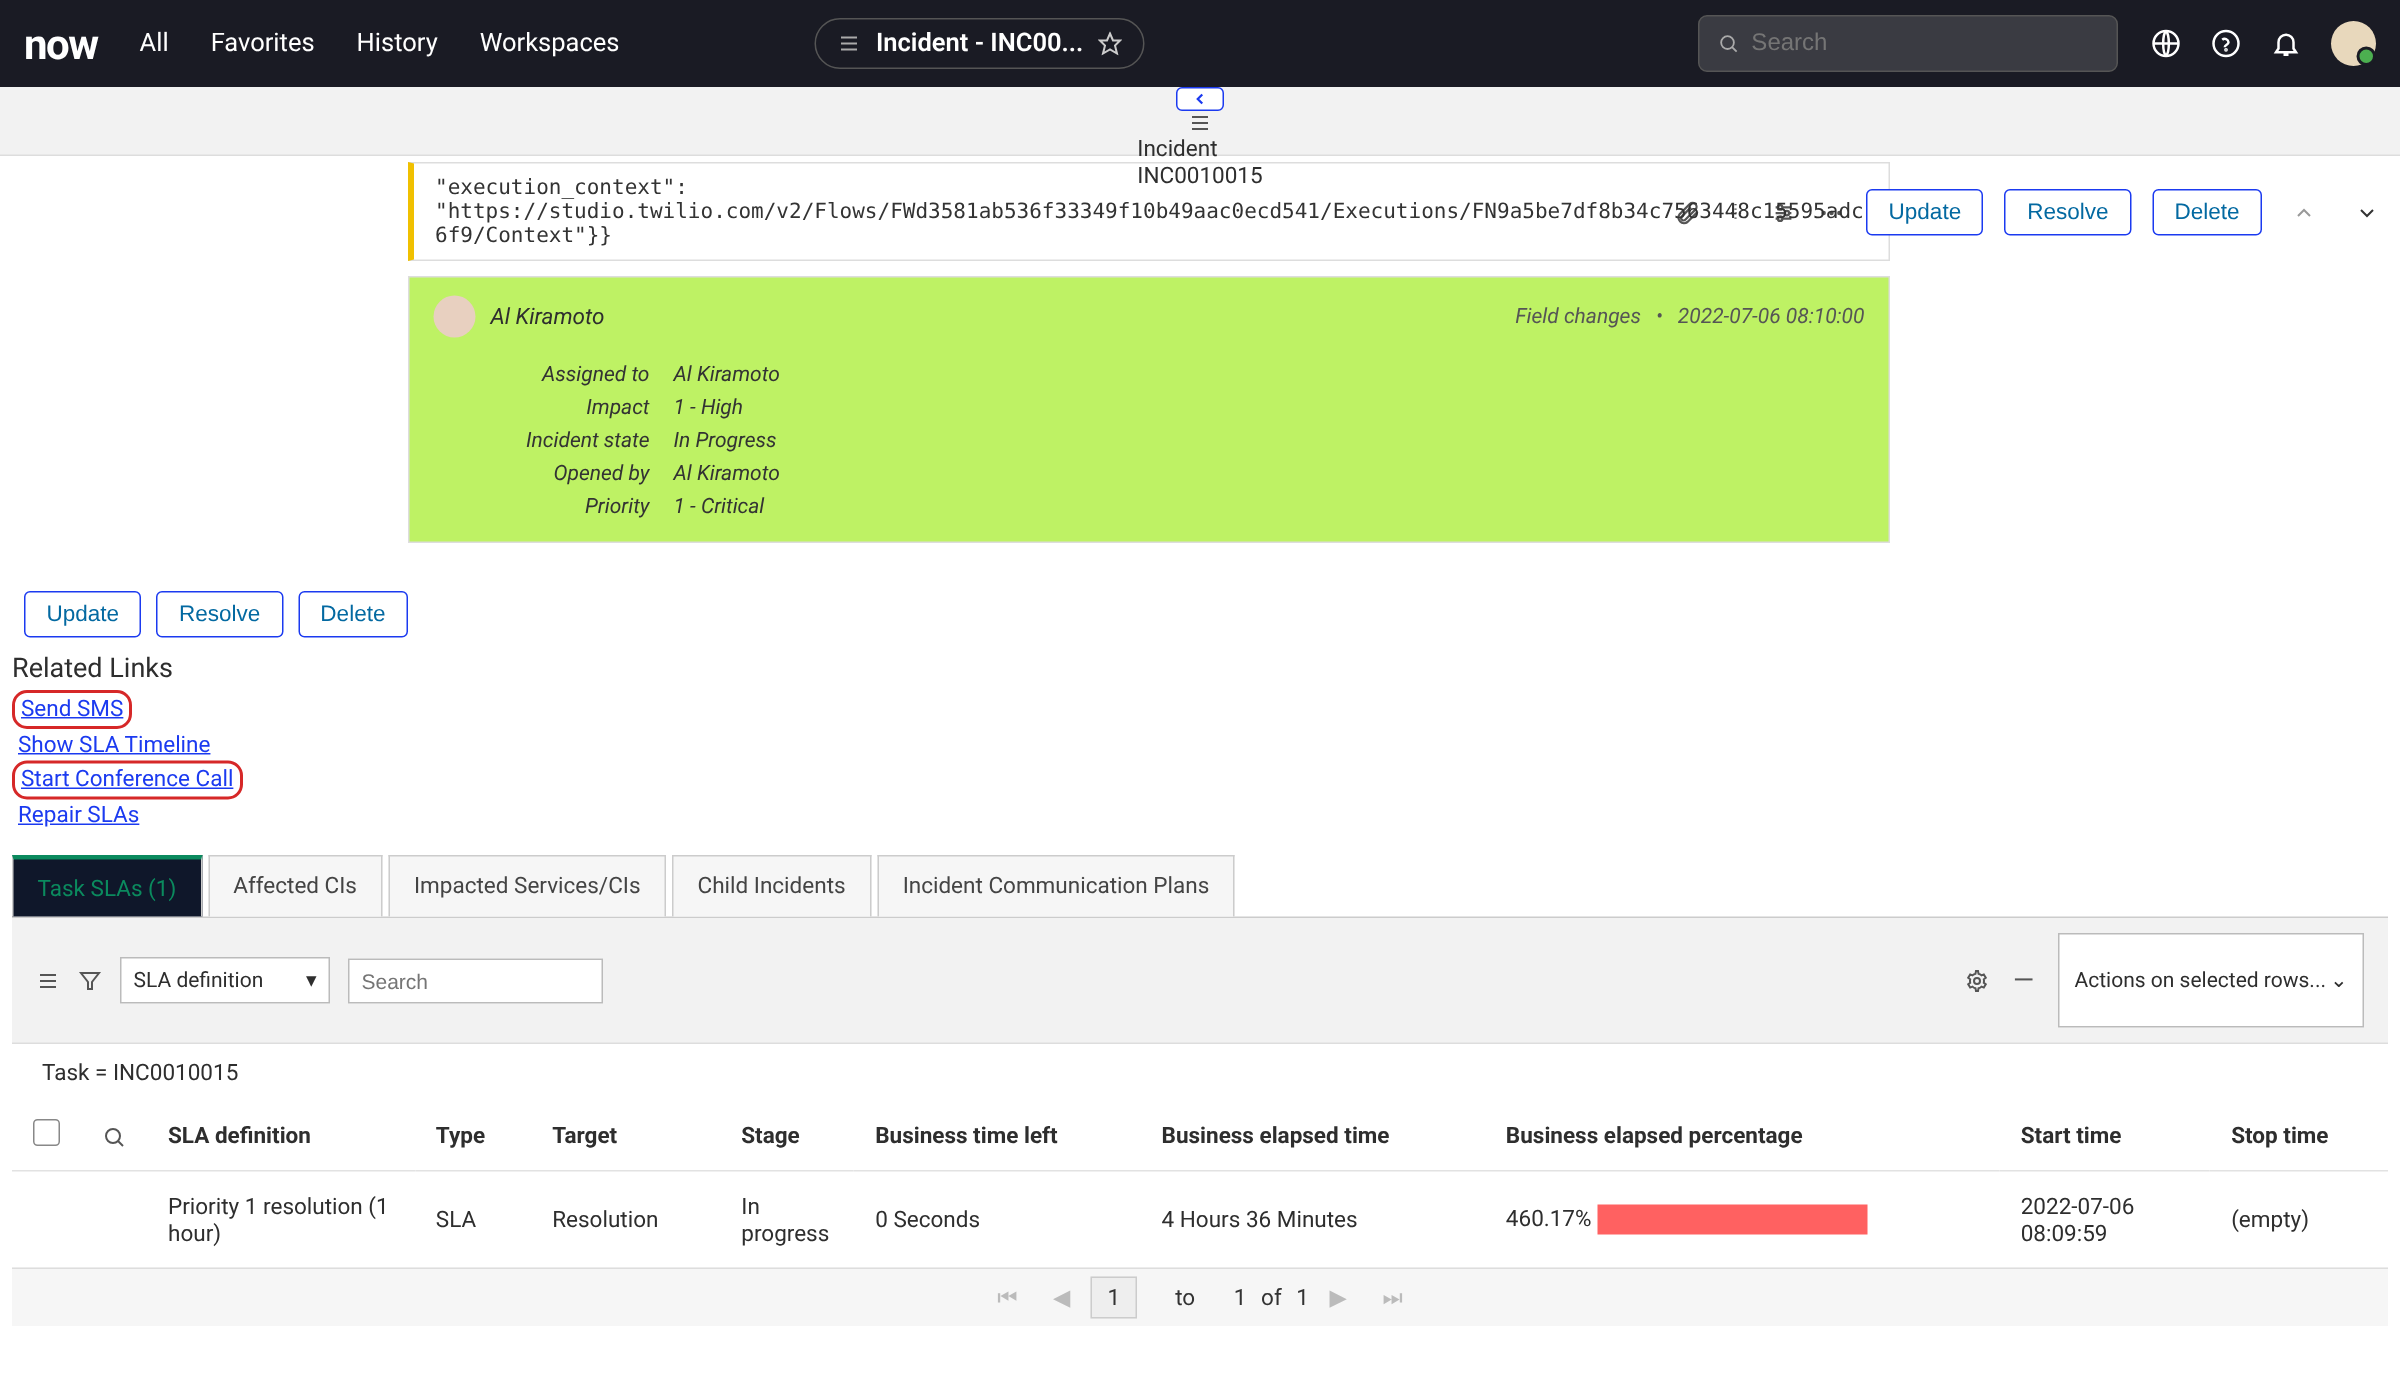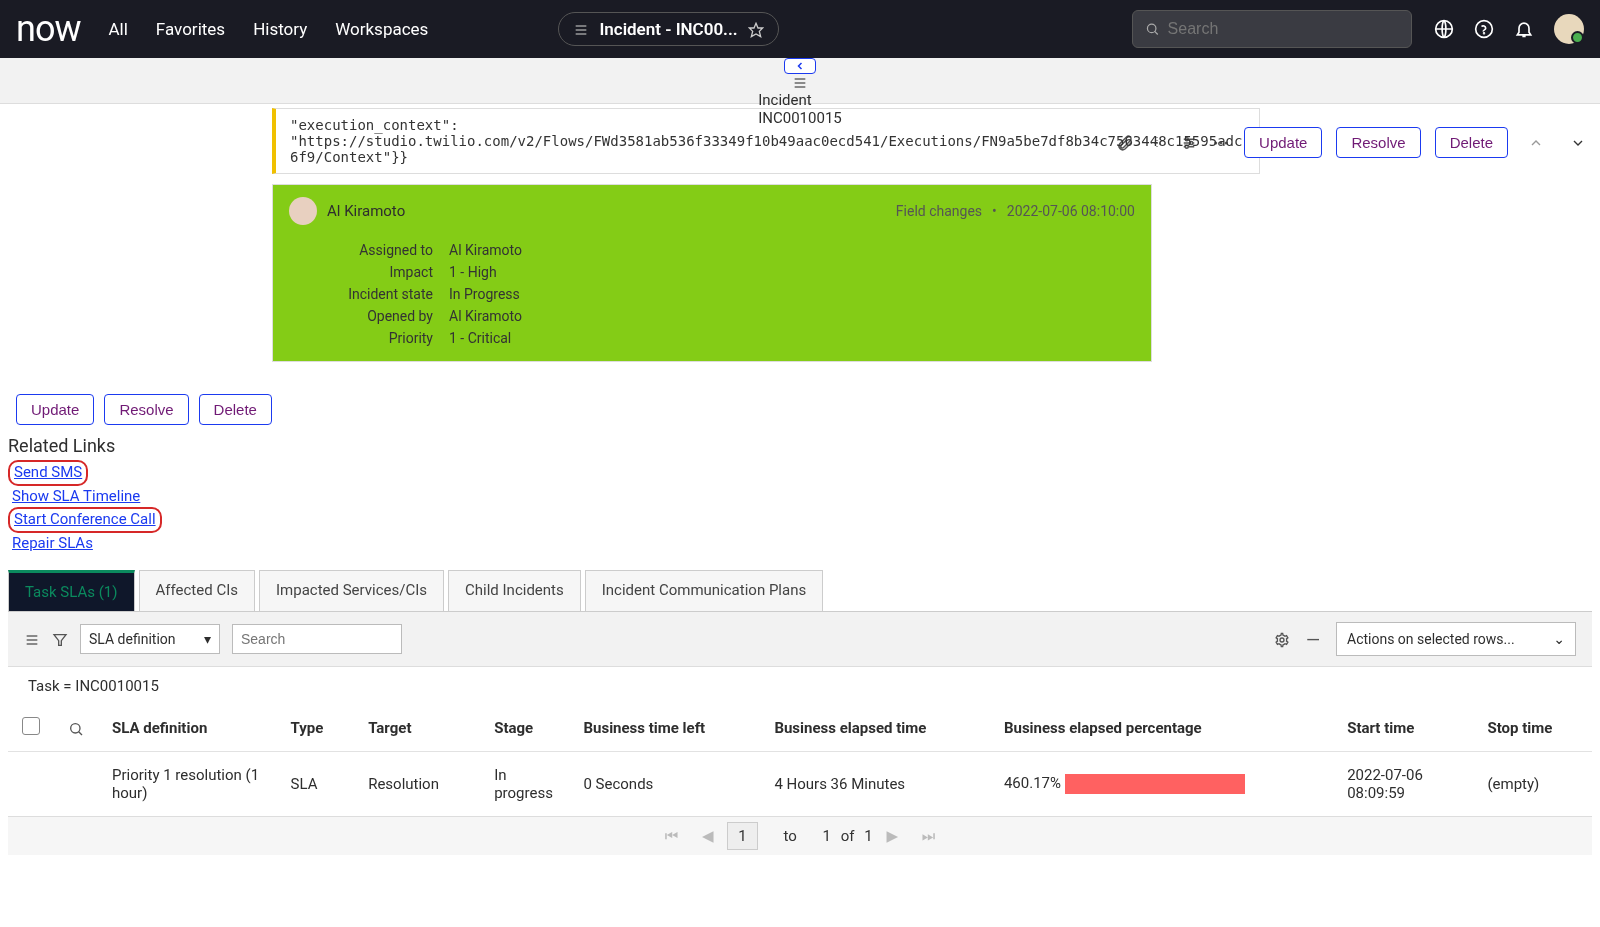--- a/index.html
+++ b/index.html
@@ -1,46 +1,46 @@
 <!DOCTYPE html>
 <html><head>
 <meta charset="utf-8">
 <style>
 * { box-sizing: border-box; margin: 0; padding: 0; }
 body { font-family: -apple-system, BlinkMacSystemFont, "Segoe UI", Roboto, Helvetica, Arial, sans-serif; font-size: 14px; color: #2e2e2e; background: #fff; }
 .topbar { background: #1a1b24; height: 58px; display: flex; align-items: center; padding: 0 16px; color: #fff; }
-.logo { font-size: 36px; font-weight: 400; letter-spacing: -1px; margin-right: 28px; }
+.logo { font-size: 28px; font-weight: 700; letter-spacing: -1px; margin-right: 28px; }
 .topnav { display: flex; gap: 28px; align-items: center; }
 .topnav-item { color: #fff; font-size: 17px; cursor: pointer; }
 .tab-chip { margin-left: 130px; border: 1px solid #555; border-radius: 20px; padding: 6px 14px; display: flex; align-items: center; gap: 10px; }
 .tab-chip-icon { color: #aaa; }
 .tab-chip-text { font-size: 17px; font-weight: 600; }
 .search-box { margin-left: auto; background: #3a3b42; border: 1px solid #555; border-radius: 6px; display: flex; align-items: center; padding: 6px 12px; width: 280px; height: 38px; }
 .search-box input { background: transparent; border: none; color: #ccc; font-size: 16px; width: 100%; outline: none; }
 .top-icons { display: flex; gap: 20px; align-items: center; margin-left: 22px; }
 .top-icon { width: 20px; height: 20px; color: #fff; cursor: pointer; }
 .avatar { width: 30px; height: 30px; border-radius: 50%; background: #e8d8bc; position: relative; }
 .avatar::after { content: ''; position: absolute; bottom: 0; right: 0; width: 9px; height: 9px; background: #4caf50; border-radius: 50%; border: 2px solid #1a1b24; }
 
 .subheader { background: #f2f2f2; height: 46px; display: flex; align-items: center; padding: 0 8px; border-bottom: 1px solid #ddd; flex-direction: column; }
 .back-btn { width: 32px; height: 36px; border: 1px solid #1b3af0; border-radius: 4px; display: flex; align-items: center; justify-content: center; color: #1b3af0; cursor: pointer; background: #fff; }
 .menu-icon { margin: 0 16px; cursor: pointer; color: #555; }
 .subheader-title { font-size: 15px; line-height: 1.2; }
 .subheader-title .t1 { font-weight: 400; }
 .subheader-title .t2 { font-weight: 400; }
 .subheader-right { margin-left: auto; display: flex; align-items: center; gap: 14px; }
 .action-icon { color: #555; cursor: pointer; width: 18px; height: 18px; }
-.btn-outline { border: 1px solid #1b3af0; color: #701a75; background: #fff; padding: 6px 14px; border-radius: 4px; font-size: 15px; cursor: pointer; }
+.btn-outline { border: 1px solid #1b3af0; color: #0369a1; background: #fff; padding: 6px 14px; border-radius: 4px; font-size: 15px; cursor: pointer; }
 .nav-arrow { color: #999; cursor: pointer; padding: 0 6px; }
 
 .content { padding: 0 8px; }
 
 .code-box { margin: 4px 0 0 264px; border: 1px solid #ddd; border-left: 4px solid #f0c000; padding: 8px 14px; background: #fff; font-family: monospace; font-size: 14px; color: #333; width: 988px; word-break: break-all; }
 
-.comment-box { margin: 10px 0 0 264px; border: 1px solid #ddd; padding: 12px 16px; background: #84cc16; width: 880px; }
+.comment-box { margin: 10px 0 0 264px; border: 1px solid #ddd; padding: 12px 16px; background: #bef264; width: 988px; font-style: italic; }
 .comment-header { display: flex; align-items: center; }
 .comment-avatar { width: 28px; height: 28px; border-radius: 50%; background: #e8d0c0; margin-right: 10px; }
 .comment-author { font-size: 15px; }
 .comment-meta { margin-left: auto; font-size: 14px; color: #555; display: flex; align-items: center; gap: 10px; }
 .comment-body { margin-top: 14px; }
 .field-row { display: flex; padding: 3px 0; }
 .field-label { width: 160px; text-align: right; padding-right: 16px; color: #333; }
 .field-value { color: #333; }
 
 .form-actions { margin: 32px 0 10px 8px; display: flex; gap: 10px; }
@@ -51,21 +51,21 @@
 .redbox { border: 2px solid #d62828; border-radius: 10px; }
 
 .tabstrip { margin-top: 16px; display: flex; border-bottom: 1px solid #ccc; }
 .tab { padding: 10px 16px; font-size: 15px; color: #444; cursor: pointer; background: #f6f6f6; border: 1px solid #ccc; border-bottom: none; margin-right: 4px; }
 .tab.active { background: #0f172a; color: #0b8a5e; border-top: 3px solid #0b8a5e; }
 
 .listbar { background: #f2f2f2; padding: 10px 16px; display: flex; align-items: center; gap: 12px; border-bottom: 1px solid #ddd; }
 .listbar-select { border: 1px solid #bbb; padding: 6px 8px; background: #fff; font-size: 14px; width: 140px; display: flex; align-items: center; justify-content: space-between; }
 .listbar-search { border: 1px solid #bbb; padding: 6px 8px; background: #fff; font-size: 14px; width: 170px; }
 .listbar-right { margin-left: auto; display: flex; align-items: center; gap: 16px; }
-.actions-select { border: 1px solid #bbb; padding: 8px 10px; background: #fff; font-size: 14px; width: 240px; display: flex; align-items: center; justify-content: space-between; }
+.actions-select { border: 1px solid #bbb; padding: 22px 10px; background: #fff; font-size: 14px; width: 204px; display: flex; align-items: center; justify-content: space-between; }
 
 .breadcrumb-row { padding: 10px 20px; font-size: 15px; }
 
 .data-table { width: 100%; border-collapse: collapse; }
 .data-table th { text-align: left; padding: 12px 14px; font-weight: 700; font-size: 15px; border-bottom: 1px solid #e2e2e2; }
 .data-table td { padding: 14px; font-size: 15px; border-top: 1px solid #e2e2e2; vertical-align: middle; }
 .checkbox-cell { width: 36px; }
 .checkbox { width: 18px; height: 18px; border: 1px solid #888; border-radius: 3px; display: inline-block; }
 .percentage-bar { display: inline-block; width: 180px; height: 20px; background: #ff6161; vertical-align: middle; margin-left: 4px; }
 

